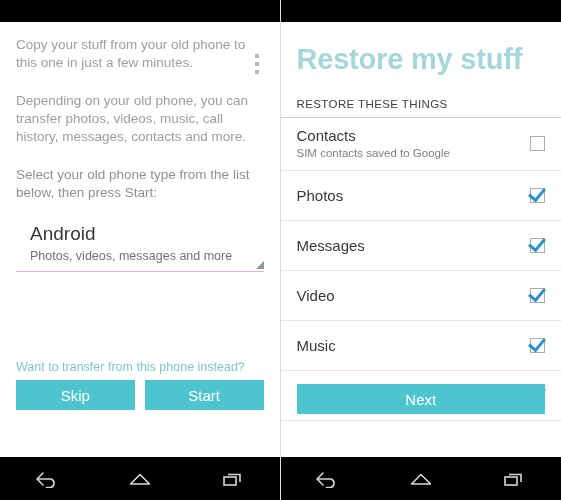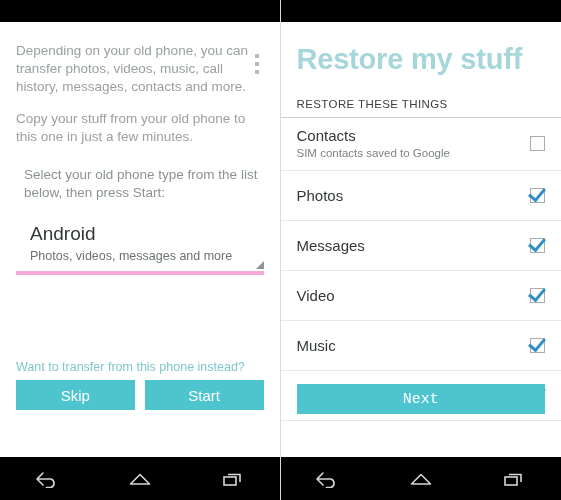--- a/index.html
+++ b/index.html
@@ -99,27 +99,27 @@
     line-height: 1.1;
   }
   .para {
     color: #9aa0a2;
     font-size: 13.5px;
     line-height: 18px;
     margin: 0;
     padding-top: 14px;
     max-width: 248px;
   }
-  .para.strong { color: #8b9294; margin-left: 8px; }
+  .para.strong { color: #8b9294; }
 
   .spinner {
     margin: 20px 16px 0 16px;
     padding-left: 14px;
     padding-bottom: 6px;
-    border-bottom: 4px solid #f9a8d4;
+    border-bottom: 1px solid #f9a8d4;
     position: relative;
   }
   .spinner-main {
     color: #33383a;
     font-size: 19px;
     line-height: 24px;
   }
   .spinner-sub {
     color: #6c7375;
     font-size: 12.5px;
@@ -243,21 +243,21 @@
     display: block;
     width: 100%;
     background: #4ec4ce;
     color: #ffffff;
     font-size: 15px;
     text-align: center;
     line-height: 30px;
     height: 30px;
     border: none;
     cursor: pointer;
-    font-family: Liberation Mono, monospace;
+    font-family: Liberation Sans, sans-serif;
   }
 
   
   .navbar {
     height: 43px;
     background: #000000;
     display: flex;
     align-items: center;
     justify-content: space-around;
     flex: 0 0 auto;
@@ -298,22 +298,22 @@
 
     <div class="content">
 
       <div class="overflow-menu">
         <span></span>
         <span></span>
         <span></span>
       </div>
 
       <div class="left-pad">
+        <p class="para">Copy your stuff from your old phone to this one in just a few minutes.</p>
         <p class="para" style="padding-top:20px;">Depending on your old phone, you can transfer photos, videos, music, call history, messages, contacts and more.</p>
-        <p class="para">Copy your stuff from your old phone to this one in just a few minutes.</p>
         <p class="para strong" style="padding-top:20px;">Select your old phone type from the list below, then press Start:</p>
       </div>
 
       <div class="spinner">
         <div class="spinner-main">Android</div>
         <div class="spinner-sub">Photos, videos, messages and more</div>
         <div class="spinner-caret"></div>
       </div>
 
       <div class="link-row">

